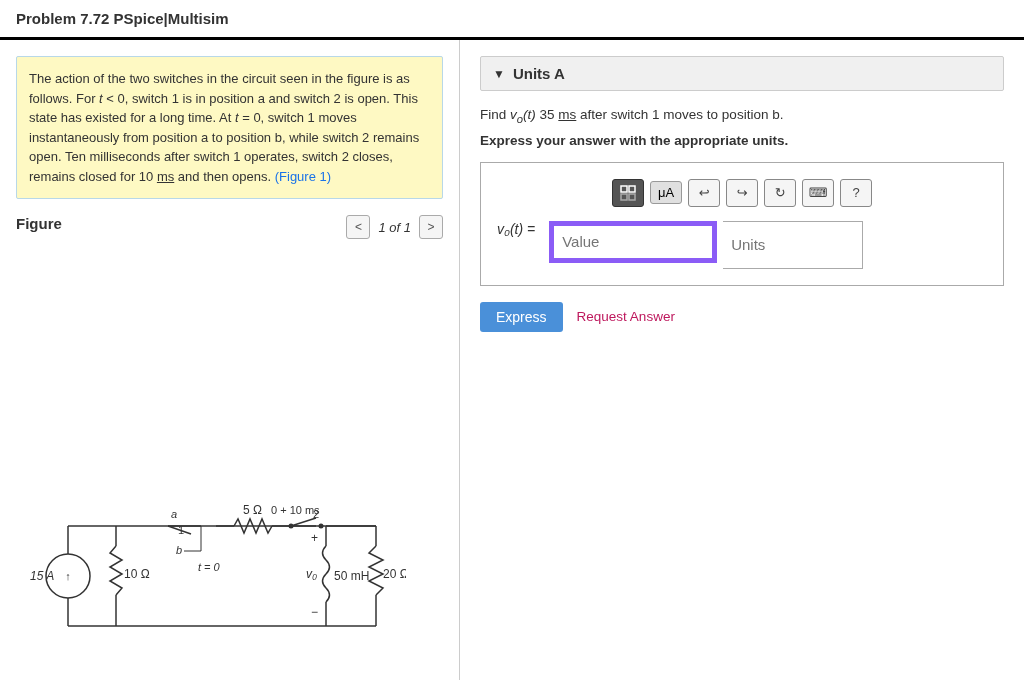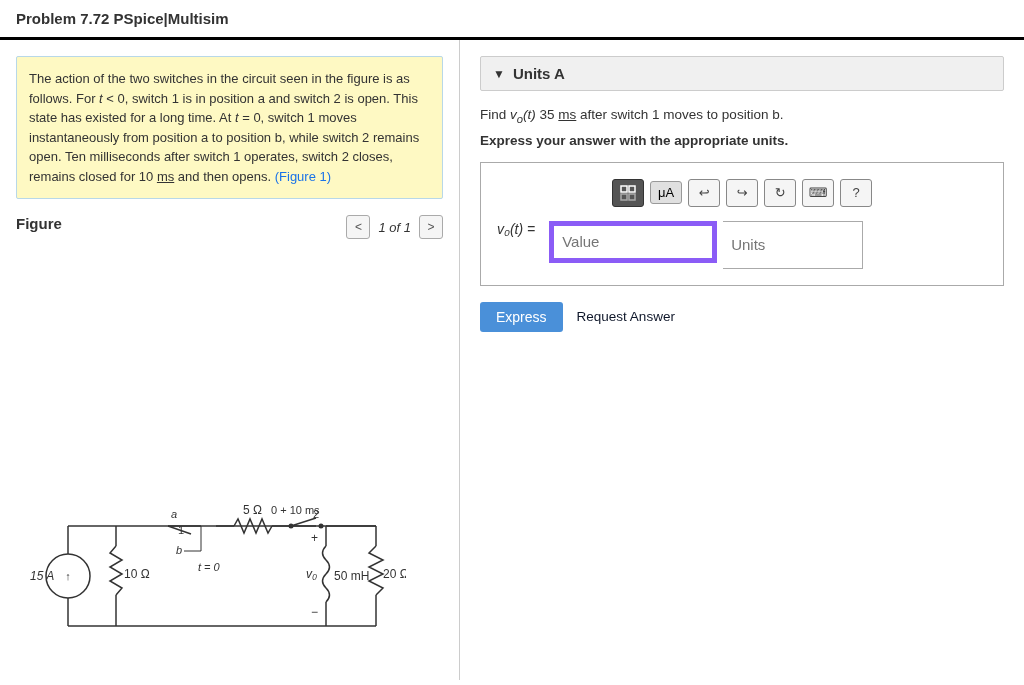--- a/index.html
+++ b/index.html
@@ -217,21 +217,21 @@
       background: #4a90d9;
       color: #fff;
       border: none;
       padding: 7px 16px;
       border-radius: 3px;
       cursor: pointer;
       font-size: 14px;
     }
 
     .request-link {
-      color: #0f172a;
+      color: #be185d;
       text-decoration: none;
       font-size: 13.5px;
       cursor: pointer;
     }
 
     .feedback-link {
       color: #1a73e8;
       text-decoration: none;
       font-size: 13.5px;
       cursor: pointer;

